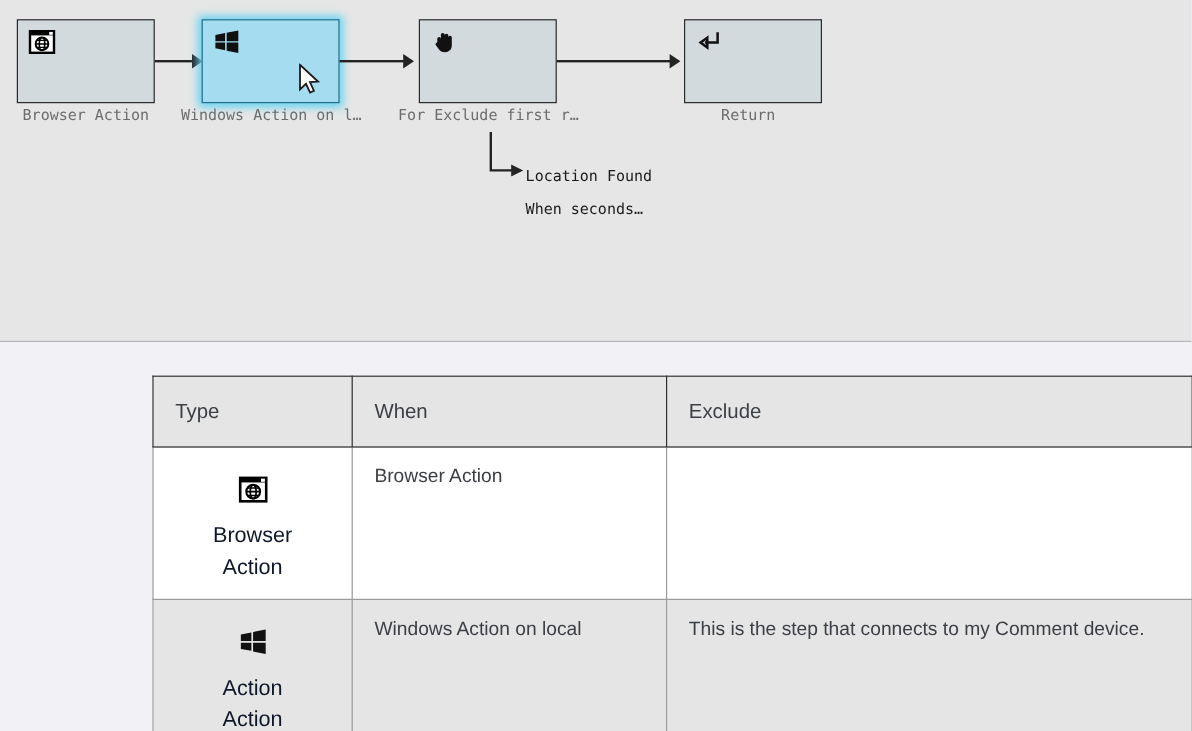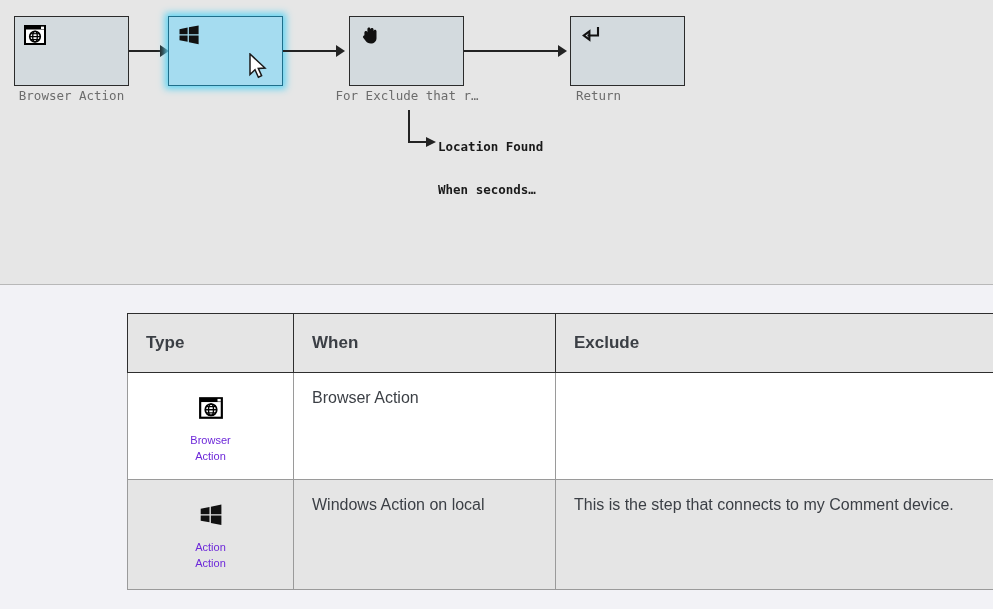--- a/index.html
+++ b/index.html
@@ -83,21 +83,21 @@
     position: absolute;
     left: 407px;
     top: 110px;
     width: 30px;
     height: 37px;
   }
   .branch-label {
     position: absolute;
     font-family: "DejaVu Sans Mono", "Liberation Mono", monospace;
     font-size: 12.5px;
-    font-weight: bold;
+    font-weight: normal;
     color: #1a1a1a;
     white-space: nowrap;
   }
 
   
   #mouse-cursor {
     position: absolute;
     left: 249px;
     top: 53px;
     width: 20px;
@@ -118,21 +118,21 @@
     width: 866px;
     background: #ffffff;
   }
   table.steps th {
     background: #e5e5e5;
     border: 1px solid #2e2e2e;
     text-align: left;
     padding: 14px 18px;
     height: 30px;
     font-size: 17px;
-    font-weight: bold;
+    font-weight: normal;
     color: #3b3f45;
     vertical-align: middle;
   }
   table.steps td {
     border: 1px solid #9a9a9a;
     vertical-align: top;
     padding: 14px 18px;
     font-size: 16px;
     color: #3b3f45;
     line-height: 1.4;
@@ -148,22 +148,22 @@
     text-align: center;
     padding-top: 12px;
   }
   .type-icon {
     display: block;
     margin: 8px auto 12px auto;
     width: 26px;
     height: 26px;
   }
   .type-text {
-    font-size: 11px;
-    color: #6d28d9;
+    font-size: 18px;
+    color: #0f172a;
     line-height: 1.45;
   }
   .row-h1 { height: 100px; }
   .row-h2 { height: 110px; }
 </style>
 </head>
 <body>
 
 <div id="canvas">
 
@@ -189,52 +189,53 @@
   <div class="node selected" style="left:168px; top:16px; width:115px; height:70px;">
     <span class="node-icon">
       <svg width="24" height="24" viewBox="0 0 24 24">
         <polygon points="2.5,6.2 10.6,4.6 10.6,11.3 2.5,11.3" fill="#111111"></polygon>
         <polygon points="11.9,4.35 21.6,2.4 21.6,11.3 11.9,11.3" fill="#111111"></polygon>
         <polygon points="2.5,12.5 10.6,12.5 10.6,18.8 2.5,17.3" fill="#111111"></polygon>
         <polygon points="11.9,12.5 21.6,12.5 21.6,21.2 11.9,19.3" fill="#111111"></polygon>
       </svg>
     </span>
   </div>
+  <div class="node-label" style="left:141px; width:170px;">Windows Action on l…</div>
 
   <div class="connector" style="left:283px; width:54px;"></div>
   <div class="arrowhead" style="left:336px;"></div>
 
   <div class="node" style="left:349px; top:16px; width:115px; height:70px;">
     <span class="node-icon">
       <svg width="24" height="24" viewBox="0 0 24 24">
         <path d="M6.4 13.6 V9.4 c0-.85.7-1.5 1.5-1.5 s1.5.65 1.5 1.5 V6.0 c0-.9.7-1.55 1.55-1.55 s1.55.65 1.55 1.55 V6.6 c0-.9.7-1.55 1.55-1.55 s1.55.65 1.55 1.55 V8.2 c0-.8.65-1.45 1.45-1.45 s1.45.65 1.45 1.45 v7.0 c0 3.1-2.4 5.3-5.6 5.3 -2.6 0-4.0-.95-5.35-2.75 l-2.3-3.05 c-.5-.7-.35-1.5.3-1.95 .65-.45 1.45-.3 1.9.35 z" fill="#111111"></path>
       </svg>
     </span>
   </div>
-  <div class="node-label" style="left:322px; width:170px;">For Exclude that r…</div>
+  <div class="node-label" style="left:322px; width:170px;">For Exclude first r…</div>
 
   <div class="connector" style="left:464px; width:95px;"></div>
   <div class="arrowhead" style="left:558px;"></div>
 
   <div class="node" style="left:570px; top:16px; width:115px; height:70px;">
     <span class="node-icon">
       <svg width="24" height="24" viewBox="0 0 24 24">
         <path d="M19 5 V12.5 H9.5" fill="none" stroke="#111111" stroke-width="2.1" stroke-linecap="square"></path>
         <polygon points="10.4,8.4 4.8,12.5 10.4,16.6" fill="none" stroke="#111111" stroke-width="2.1" stroke-linejoin="miter"></polygon>
       </svg>
     </span>
   </div>
-  <div class="node-label" style="left:541px; width:115px;">Return</div>
+  <div class="node-label" style="left:566px; width:115px;">Return</div>
 
   <svg id="branch-elbow" viewBox="0 0 30 37">
     <path d="M2 0 V32 H20" fill="none" stroke="#232323" stroke-width="2"></path>
     <polygon points="19,27 29,32 19,37" fill="#232323"></polygon>
   </svg>
   <div class="branch-label" style="left:438px; top:139px;">Location Found</div>
-  <div class="branch-label" style="left:438px; top:182px;">When seconds…</div>
+  <div class="branch-label" style="left:438px; top:166px;">When seconds…</div>
 
   <svg id="mouse-cursor" viewBox="0 0 20 28">
     <polygon points="1,1 1,21.5 6.0,16.8 9.4,24.2 12.6,22.6 9.3,15.4 16,15.0" fill="#ffffff" stroke="#1a1a1a" stroke-width="1.5" stroke-linejoin="miter"></polygon>
   </svg>
 
   <div id="canvas-divider"></div>
 </div>
 
 <div id="table-wrap">
   <table class="steps">

